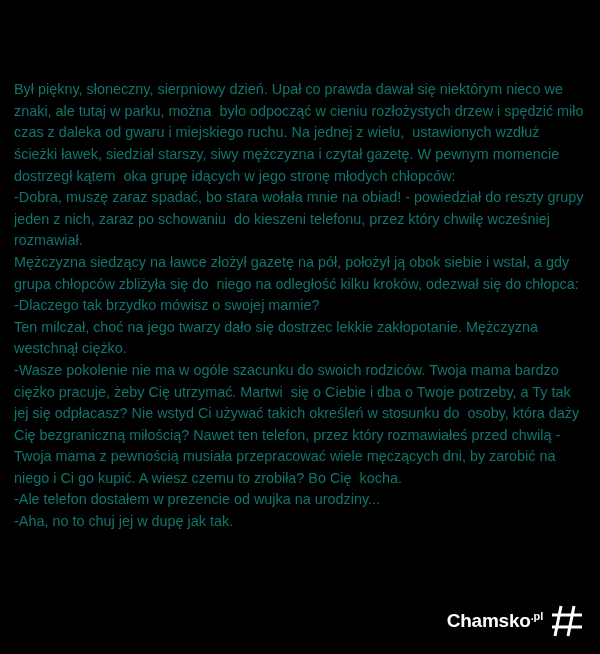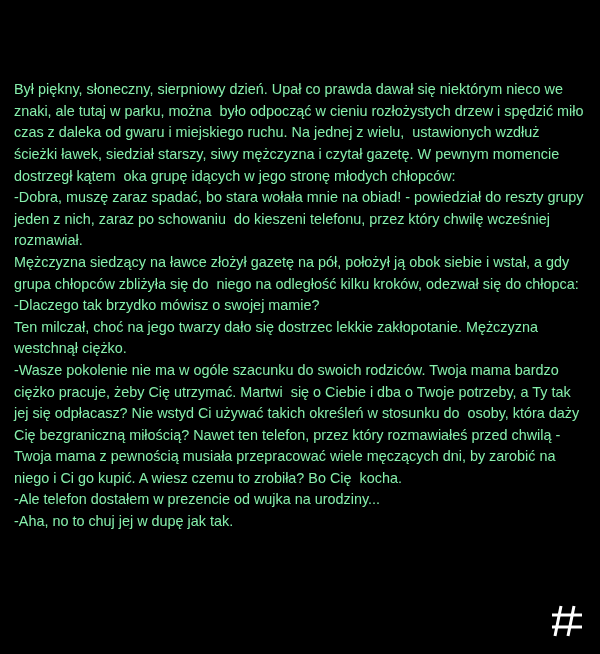--- a/index.html
+++ b/index.html
@@ -18,21 +18,21 @@
     width: 600px;
     height: 654px;
     background: #000000;
     box-sizing: border-box;
   }
   .story {
     position: absolute;
     top: 36px;
     left: 14px;
     right: 14px;
-    color: #86efac;
+    color: #0f766e;
     font-size: 14.4px;
     line-height: 21.6px;
     text-align: left;
     white-space: pre-wrap;
     word-wrap: break-word;
   }
   .story p {
     margin: 0;
   }
   .watermark {
@@ -75,20 +75,21 @@
 -Dobra, muszę zaraz spadać, bo stara wołała mnie na obiad! - powiedział do reszty grupy jeden z nich, zaraz po schowaniu  do kieszeni telefonu, przez który chwilę wcześniej rozmawiał.
 Mężczyzna siedzący na ławce złożył gazetę na pół, położył ją obok siebie i wstał, a gdy grupa chłopców zbliżyła się do  niego na odległość kilku kroków, odezwał się do chłopca:
 -Dlaczego tak brzydko mówisz o swojej mamie?
 Ten milczał, choć na jego twarzy dało się dostrzec lekkie zakłopotanie. Mężczyzna westchnął ciężko.
 -Wasze pokolenie nie ma w ogóle szacunku do swoich rodziców. Twoja mama bardzo ciężko pracuje, żeby Cię utrzymać. Martwi  się o Ciebie i dba o Twoje potrzeby, a Ty tak jej się odpłacasz? Nie wstyd Ci używać takich określeń w stosunku do  osoby, która daży Cię bezgraniczną miłością? Nawet ten telefon, przez który rozmawiałeś przed chwilą - Twoja mama z pewnością musiała przepracować wiele męczących dni, by zarobić na niego i Ci go kupić. A wiesz czemu to zrobiła? Bo Cię  kocha.
 -Ale telefon dostałem w prezencie od wujka na urodziny...
 -Aha, no to chuj jej w dupę jak tak.</p>
   </div>
 
   <div class="watermark">
+    <div class="wm-text"><span>Chamsko</span><span class="suffix">.pl</span></div>
     <div class="wm-logo">
       <svg width="34" height="34" viewBox="0 0 34 34" aria-hidden="true">
         <g stroke="#ffffff" stroke-width="3" fill="none">
           <line x1="11" y1="2" x2="5" y2="32"></line>
           <line x1="24" y1="2" x2="18" y2="32"></line>
           <line x1="2" y1="11" x2="32" y2="11"></line>
           <line x1="2" y1="23" x2="32" y2="23"></line>
         </g>
       </svg>
     </div>

